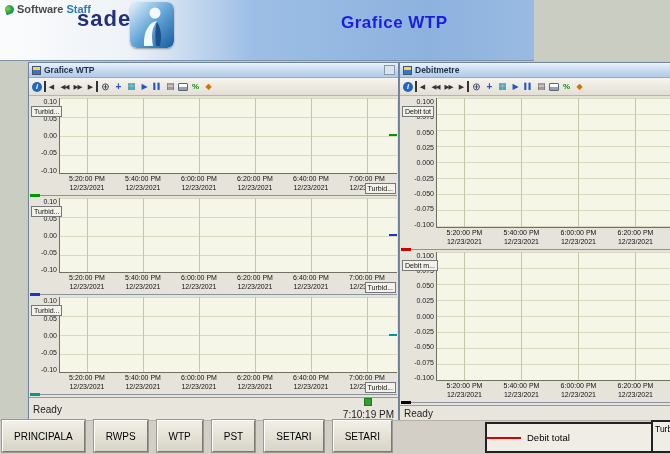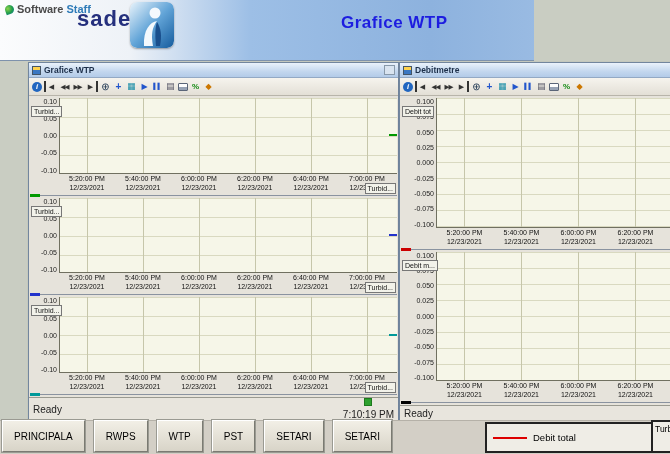--- a/index.html
+++ b/index.html
@@ -90,21 +90,21 @@
   .netic{width:8px;height:8px;background:#2ea12e;border:1px solid #1c7a1c;display:inline-block;box-sizing:border-box;}
 
   
   .footer{position:absolute;top:420px;left:0;width:670px;height:34px;background:#d3cfc6;border-top:1px solid #b5b1a8;}
   .navbar{position:absolute;left:2px;bottom:3px;display:flex;gap:9px;}
   .navbtn{height:32px;padding:0 11px;font-family:inherit;font-size:10px;color:#000;
     background:linear-gradient(#f2efe6,#d8d4c8);border:1px solid;border-color:#fff #7a7a72 #7a7a72 #fff;
     box-shadow:0 0 0 1px #9a9a92;}
   .legendbox{position:absolute;right:17px;bottom:2px;width:164px;height:27px;border:2px solid #222;
     background:#efede6;display:flex;flex-direction:column;justify-content:space-evenly;}
-  .lrow{display:flex;align-items:center;gap:6px;padding-left:6px;}
+  .lrow{display:flex;align-items:center;gap:6px;}
   .lline{width:34px;height:2px;}
   .llabel{font-size:9.5px;color:#000;line-height:10px;}
   .legend-overflow{position:absolute;right:0;bottom:2px;width:15px;height:27px;border:2px solid #222;border-right:none;
     background:#efede6;font-size:8.5px;padding:2px 0 0 2px;overflow:hidden;white-space:nowrap;}
 </style>
 </head>
 <body>
 
 <div class="page">
 

